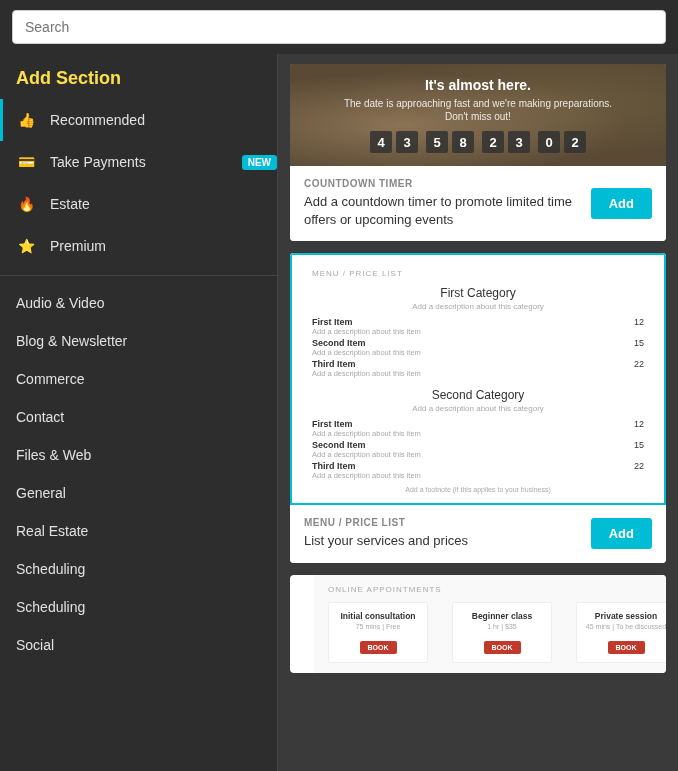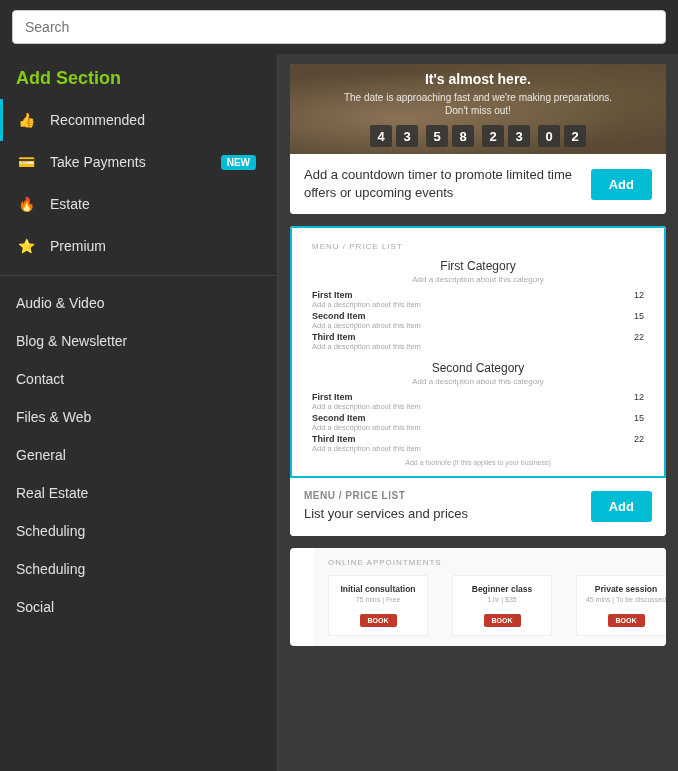--- a/index.html
+++ b/index.html
@@ -40,21 +40,21 @@
     
     .sidebar {
       width: 278px;
       background: #2d2d2d;
       flex-shrink: 0;
       overflow-y: auto;
       border-right: 1px solid #444;
     }
 
     .sidebar-title {
-      color: #84cc16;
+      color: #fde047;
       font-size: 18px;
       font-weight: 600;
       padding: 14px 16px 10px;
     }
 
     .sidebar-section-recommended {
       border-left: 3px solid #00bcd4;
       background: transparent;
     }
 
@@ -81,21 +81,21 @@
       flex-shrink: 0;
     }
     .badge-new {
       background: #00bcd4;
       color: #fff;
       font-size: 10px;
       font-weight: 700;
       padding: 2px 6px;
       border-radius: 3px;
       position: absolute;
-      right: 21px;
+      right: 0;
     }
     .sidebar-divider {
       height: 1px;
       background: #444;
       margin: 8px 0;
     }
     .sidebar-plain-item {
       padding: 11px 16px;
       color: #e0e0e0;
       font-size: 14px;
@@ -116,21 +116,21 @@
     
     .section-card {
       background: #fff;
       border-radius: 4px;
       overflow: hidden;
     }
 
     
     .countdown-preview {
       width: 100%;
-      height: 90px;
+      height: 102px;
       background: linear-gradient(rgba(0,0,0,0.4), rgba(0,0,0,0.4)), #888;
       display: flex;
       flex-direction: column;
       align-items: center;
       justify-content: center;
       color: #fff;
       font-size: 13px;
       text-align: center;
       position: relative;
       overflow: hidden;
@@ -355,20 +355,21 @@
     </div>
     <div class="sidebar-item">
       <div class="item-icon">⭐</div>
       <span>Premium</span>
     </div>
 
     <div class="sidebar-divider"></div>
 
     <div class="sidebar-plain-item">Audio &amp; Video</div>
     <div class="sidebar-plain-item">Blog &amp; Newsletter</div>
+    <div class="sidebar-plain-item">Commerce</div>
     <div class="sidebar-plain-item">Contact</div>
     <div class="sidebar-plain-item">Files &amp; Web</div>
     <div class="sidebar-plain-item">General</div>
     <div class="sidebar-plain-item">Real Estate</div>
     <div class="sidebar-plain-item">Scheduling</div>
     <div class="sidebar-plain-item">Scheduling</div>
     <div class="sidebar-plain-item">Social</div>
   </div>
 
   <div class="content-area">
@@ -389,20 +390,21 @@
             <div class="digit-box">2</div>
             <div class="digit-box">3</div>
             <span class="digit-sep"> </span>
             <div class="digit-box">0</div>
             <div class="digit-box">2</div>
           </div>
         </div>
       </div>
       <div class="section-info">
         <div class="section-info-text">
+          <div class="section-label">COUNTDOWN TIMER</div>
           <div class="section-desc">Add a countdown timer to promote limited time offers or upcoming events</div>
         </div>
         <button class="add-btn">Add</button>
       </div>
     </div>
 
     <div class="section-card">
       <div class="menu-preview">
         <div class="menu-header-label">MENU / PRICE LIST</div>
 

